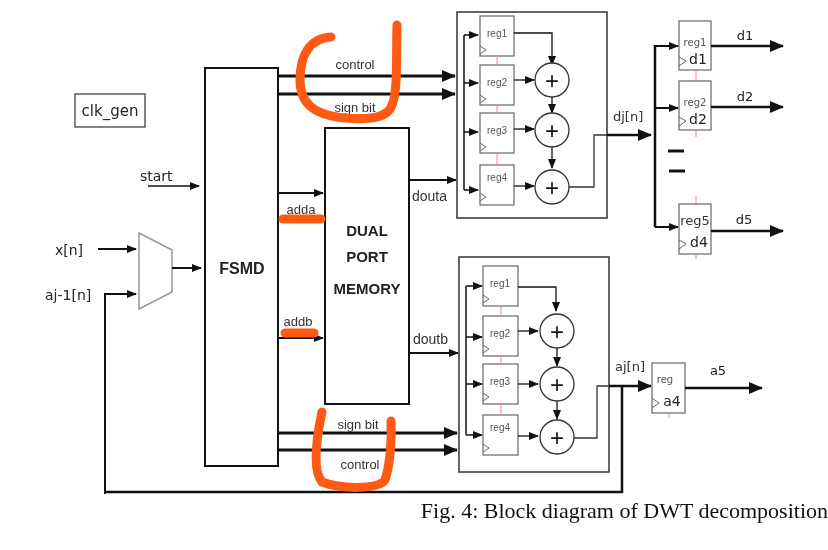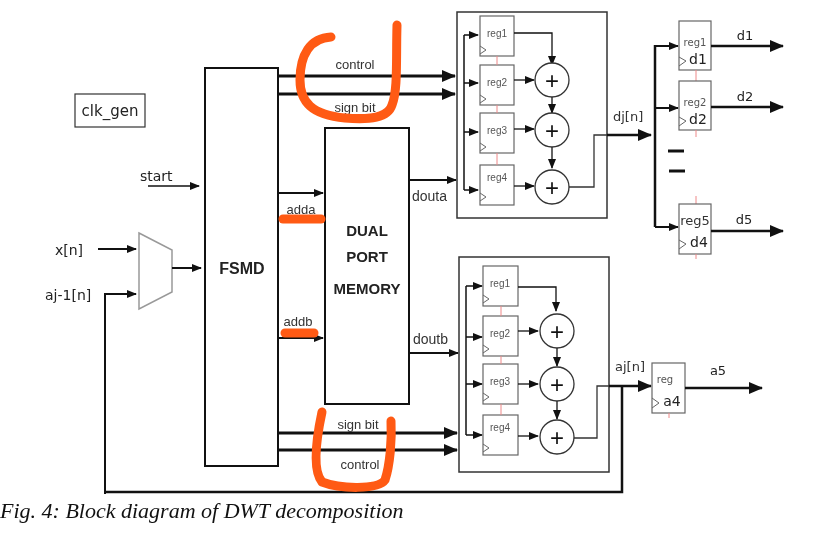--- a/index.html
+++ b/index.html
@@ -1,21 +1,21 @@
 <!DOCTYPE html>
 <html><head>
 <meta charset="utf-8">
 <style>
   html, body { margin: 0; padding: 0; background: #ffffff; }
   body { width: 828px; height: 550px; overflow: hidden; position: relative; }
   #diagram { position: absolute; left: 0; top: 0; }
   .sans { font-family: "Liberation Sans", sans-serif; }
   .dvs { font-family: "DejaVu Sans", sans-serif; }
-  .caption { position: absolute; left: 0; top: 498px; width: 828px; text-align: left;
-             font-family: "Liberation Serif", serif; font-size: 22px; color: #111; font-style: italic; }
+  .caption { position: absolute; left: 0; top: 498px; width: 828px; text-align: right;
+             font-family: "Liberation Serif", serif; font-size: 22px; color: #111; }
 </style>
 </head>
 <body>
 
 <svg id="diagram" width="828" height="500" viewBox="0 0 828 500" xmlns="http://www.w3.org/2000/svg">
   <defs>
     <marker id="arr" markerWidth="10" markerHeight="10" refX="9" refY="5" orient="auto" markerUnits="userSpaceOnUse">
       <path d="M0,1 L10,5 L0,9 Z" fill="#111"></path>
     </marker>
     <marker id="arrL" markerWidth="14" markerHeight="12" refX="13" refY="6" orient="auto" markerUnits="userSpaceOnUse">

